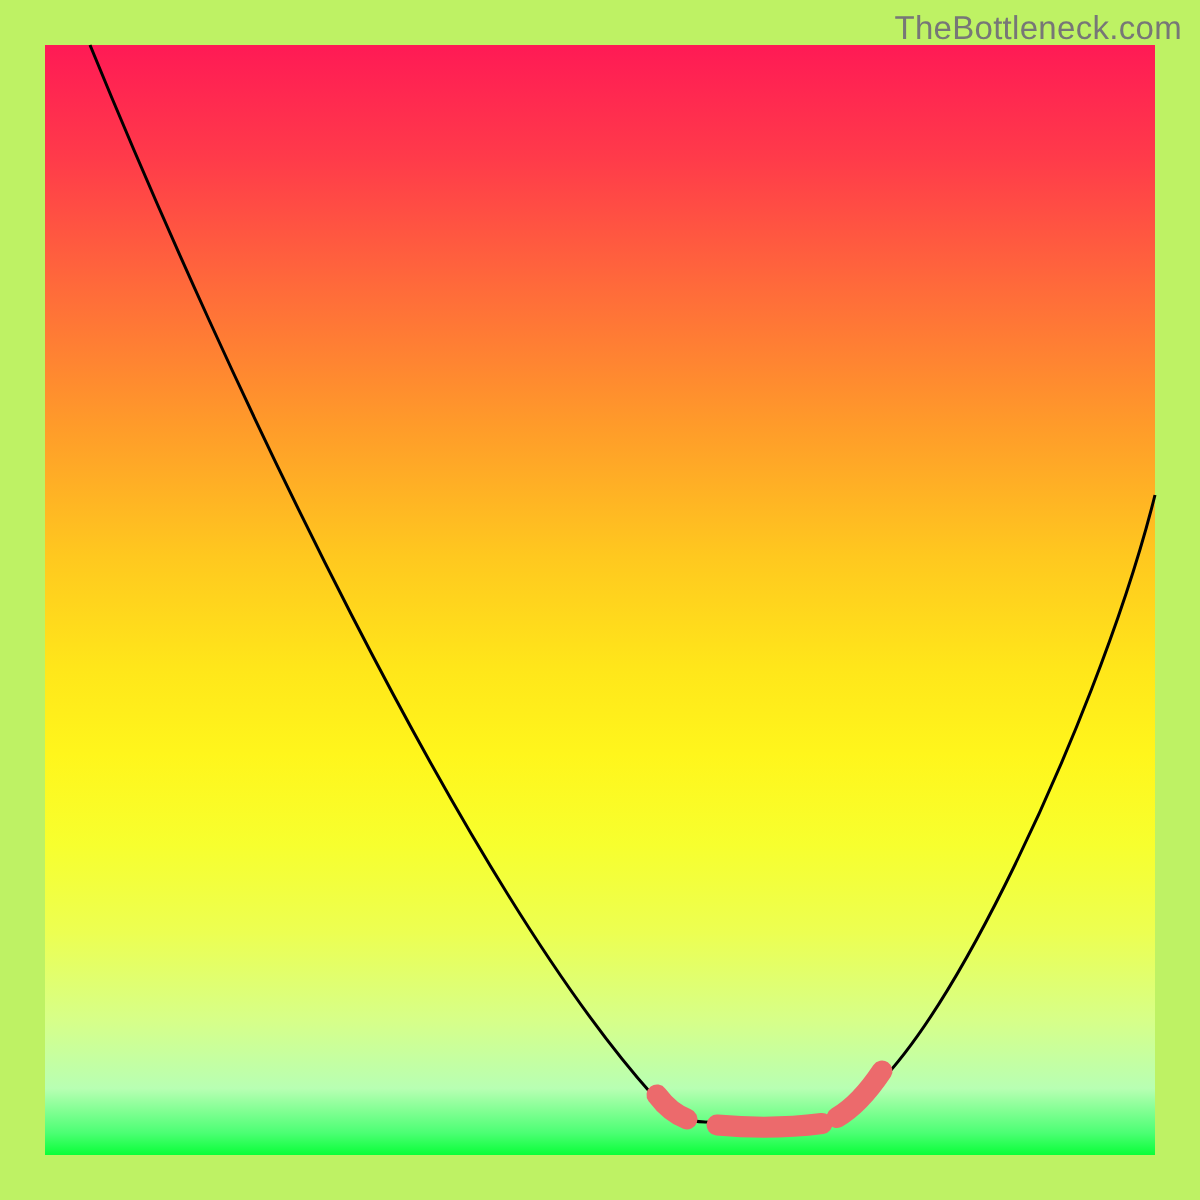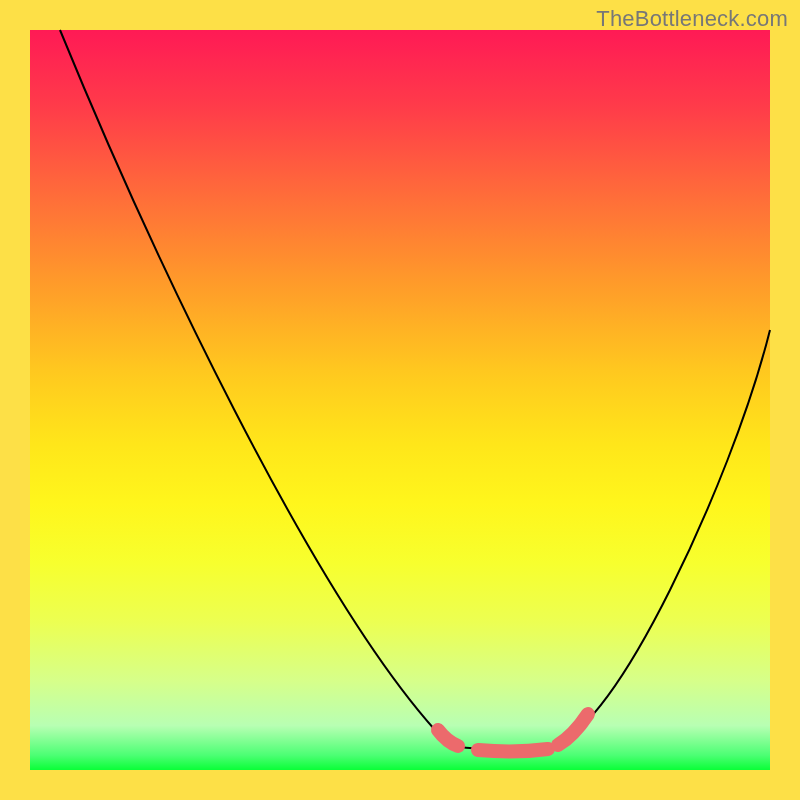--- a/index.html
+++ b/index.html
@@ -10,21 +10,21 @@
     background: #000;
     overflow: hidden;
     font-family: Arial, Helvetica, sans-serif;
   }
   .frame {
     position: absolute;
     left: 0;
     top: 0;
     width: 800px;
     height: 800px;
-    background: #fde047;
+    background: #bef264;
   }
   .plot-area {
     position: absolute;
     left: 30px;
     top: 30px;
     width: 740px;
     height: 740px;
     background: linear-gradient(to bottom,
       #ff1a55 0%,
       #ff3a4a 10%,

